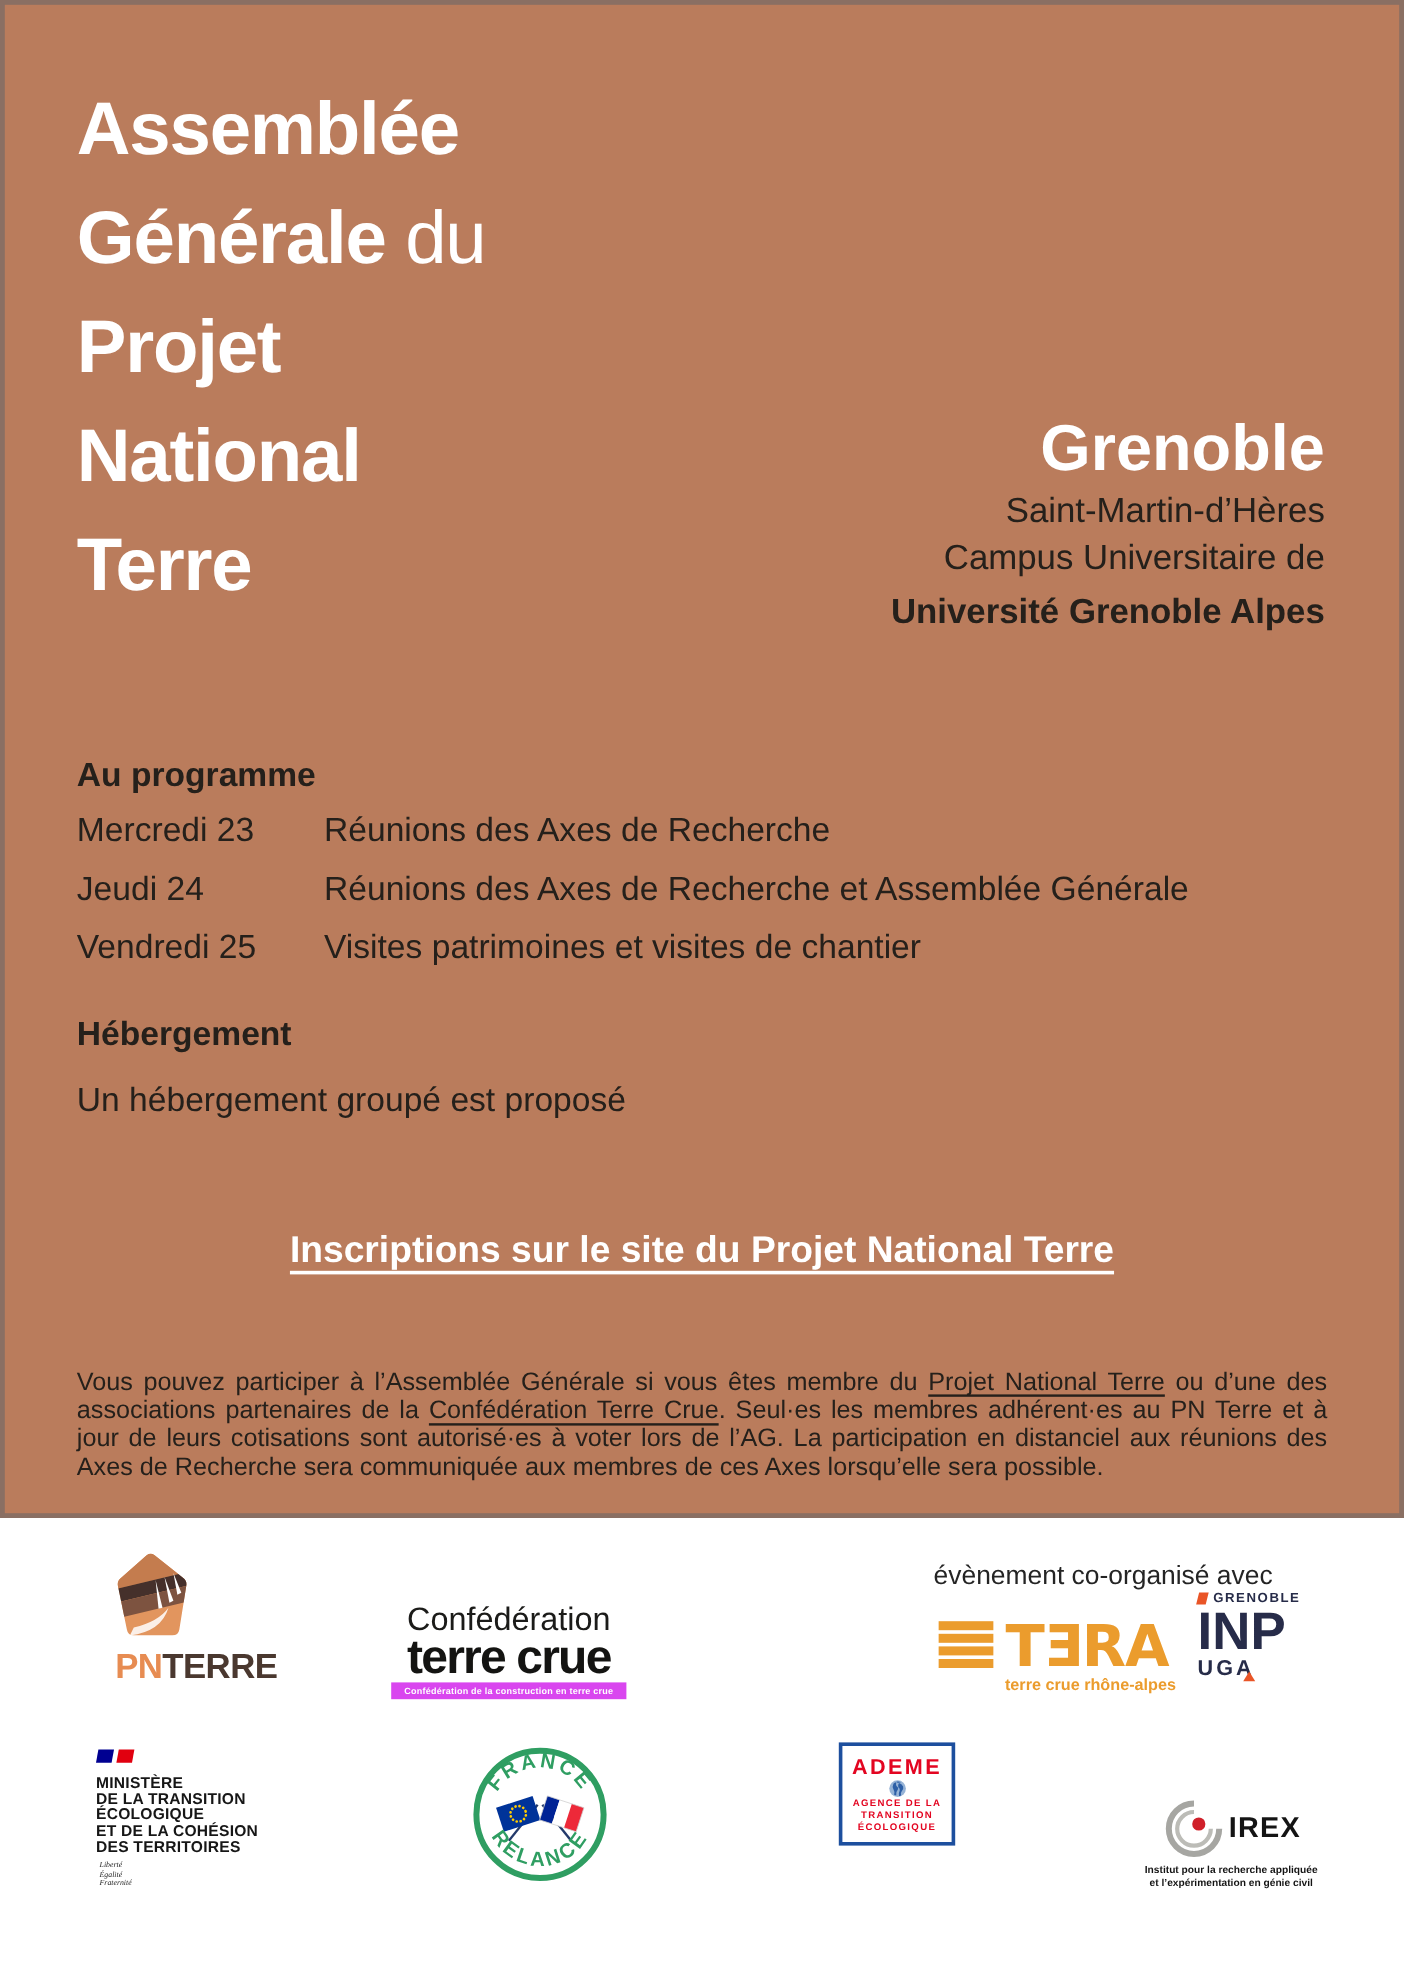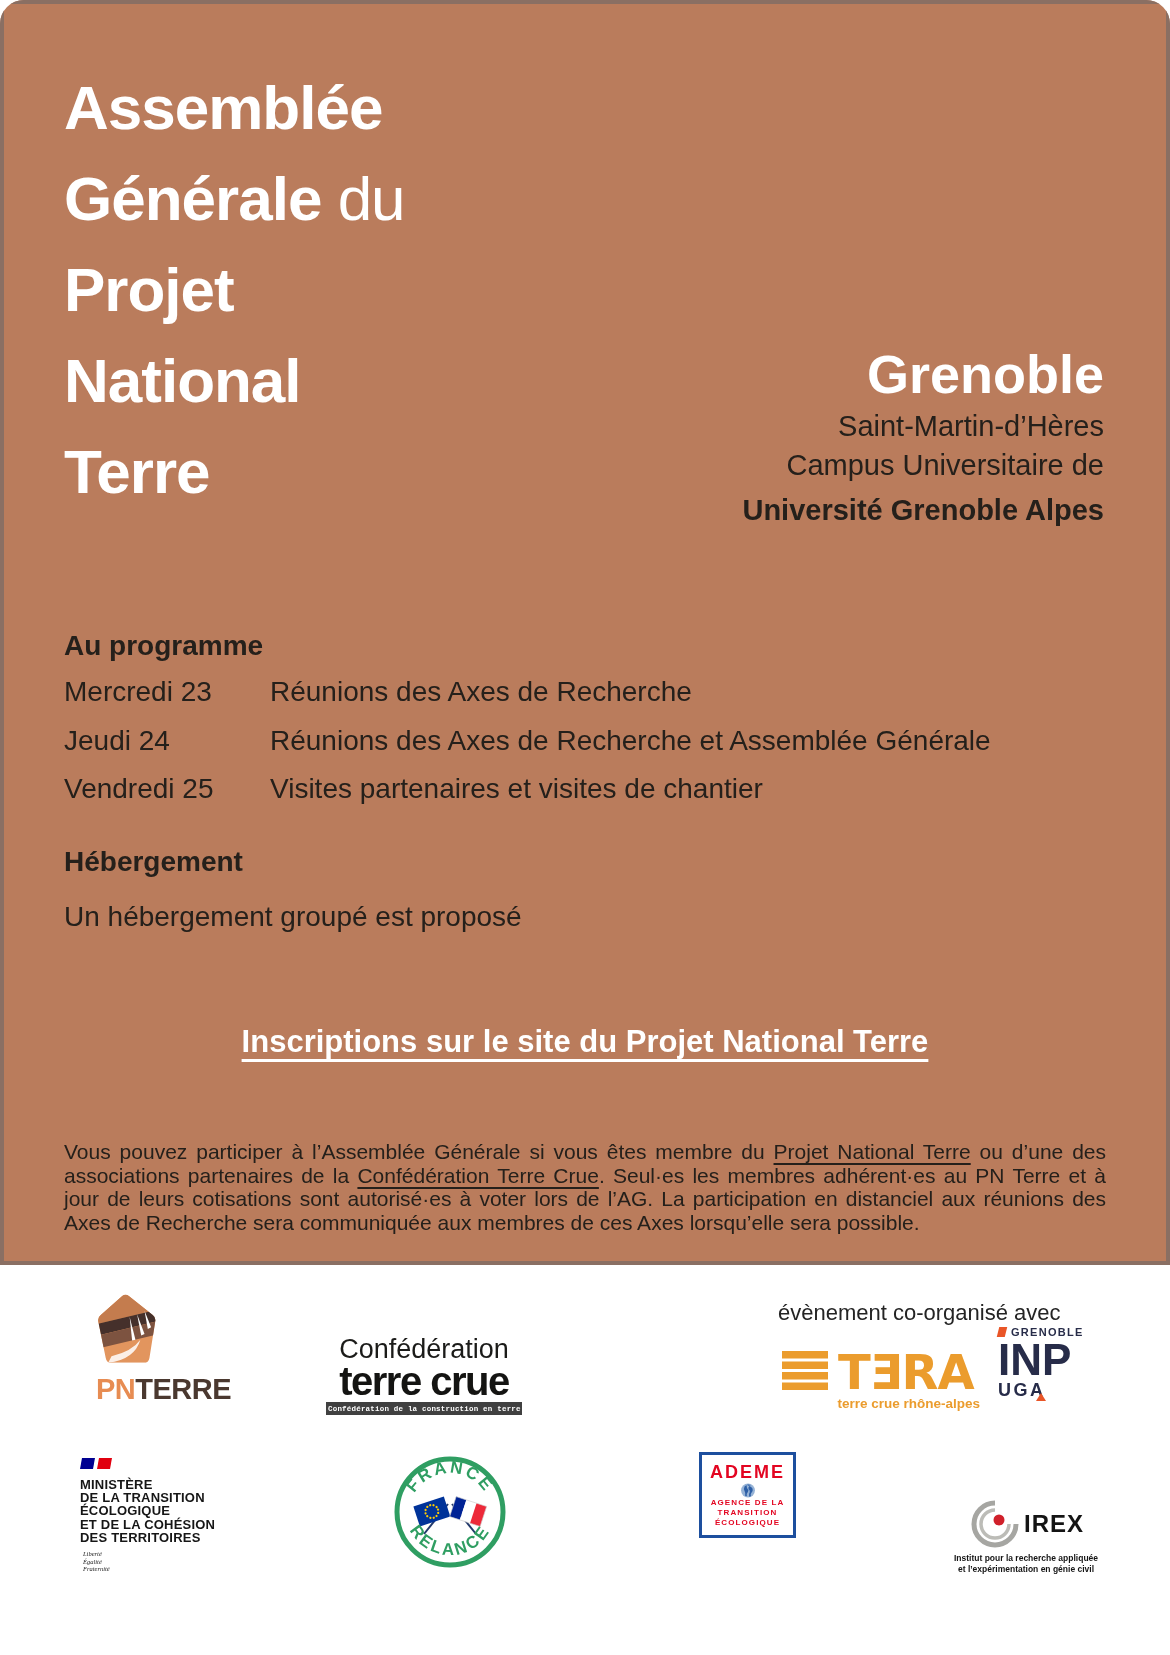--- a/index.html
+++ b/index.html
@@ -4,21 +4,20 @@
 <style>
   * { box-sizing: border-box; }
   html,body { margin:0; padding:0; background:#ffffff; }
   .page {
     position: relative;
     width: 1170px; height: 1655px;
     background: #ffffff;
     overflow: hidden;
     font-family: "Liberation Sans", sans-serif;
     color: #25201b;
-    border-radius: 24px;
   }
   .panel {
     position: absolute; left:0; top:0;
     width: 1170px; height: 1265px;
     background: #ba7c5c;
     border: 4px solid #8a6f63;
   }
 
   
   .title {
@@ -75,23 +74,23 @@
   .pnterre svg { display:block; margin:0 auto; }
   .pnterre .wordmark { margin-top:7px; font-size:29px; font-weight:800; letter-spacing:-0.5px; white-space:nowrap;margin-left:40px; }
   .pnterre .pn { color:#e78c52; }
   .pnterre .terre { color:#4a382f; }
 
   
   .terrecrue { position:absolute; left:326px; top:1334px; width:196px; text-align:center; color:#1b1b19; }
   .terrecrue .tc-title { font-size:27px; line-height:30px; font-weight:300; letter-spacing:0; }
   .terrecrue .tc-sub   { font-size:40px; line-height:34px; font-weight:800; letter-spacing:-1.5px; color:#141412; }
   .terrecrue .tc-banner{
-    margin-top:4px; background:#404040; color:#ffffff;
+    margin-top:4px; background:#d946ef; color:#ffffff;
     font-size:7.5px; font-weight:700; letter-spacing:0.2px;
-    padding:2.5px 2px; white-space:nowrap;font-family:Liberation Mono, monospace;
+    padding:2.5px 2px; white-space:nowrap;
   }
 
   
   .tera { position:absolute; left:782px; top:1350px; width:198px; }
   .tera .tera-row { display:flex; align-items:flex-start; }
   .tera .tera-name { margin-left:10px; font-size:48px; line-height:44px; font-weight:800; color:#eb9c2d;
                      font-family:"DejaVu Sans","Liberation Sans",sans-serif; letter-spacing:-1px; }
   .tera .tera-sub { text-align:right; font-size:13.5px; font-weight:700; color:#eb9c2d; margin-top:2px; }
 
   
@@ -155,21 +154,21 @@
 
   <div class="sec-heading h-programme">Au programme</div>
   <div class="program">
     <div class="row">
       <span class="day">Mercredi 23</span><span>Réunions des Axes de Recherche</span>
     </div>
     <div class="row">
       <span class="day">Jeudi 24</span><span>Réunions des Axes de Recherche et Assemblée Générale</span>
     </div>
     <div class="row">
-      <span class="day">Vendredi 25</span><span>Visites partenaires et visites de chantier</span>
+      <span class="day">Vendredi 25</span><span>Visites patrimoines et visites de chantier</span>
     </div>
   </div>
 
   <div class="sec-heading h-heberge">Hébergement</div>
   <div class="heberge-text">Un hébergement groupé est proposé</div>
 
   <div class="inscription">
     <a>Inscriptions sur le site du Projet National Terre</a>
   </div>
 

